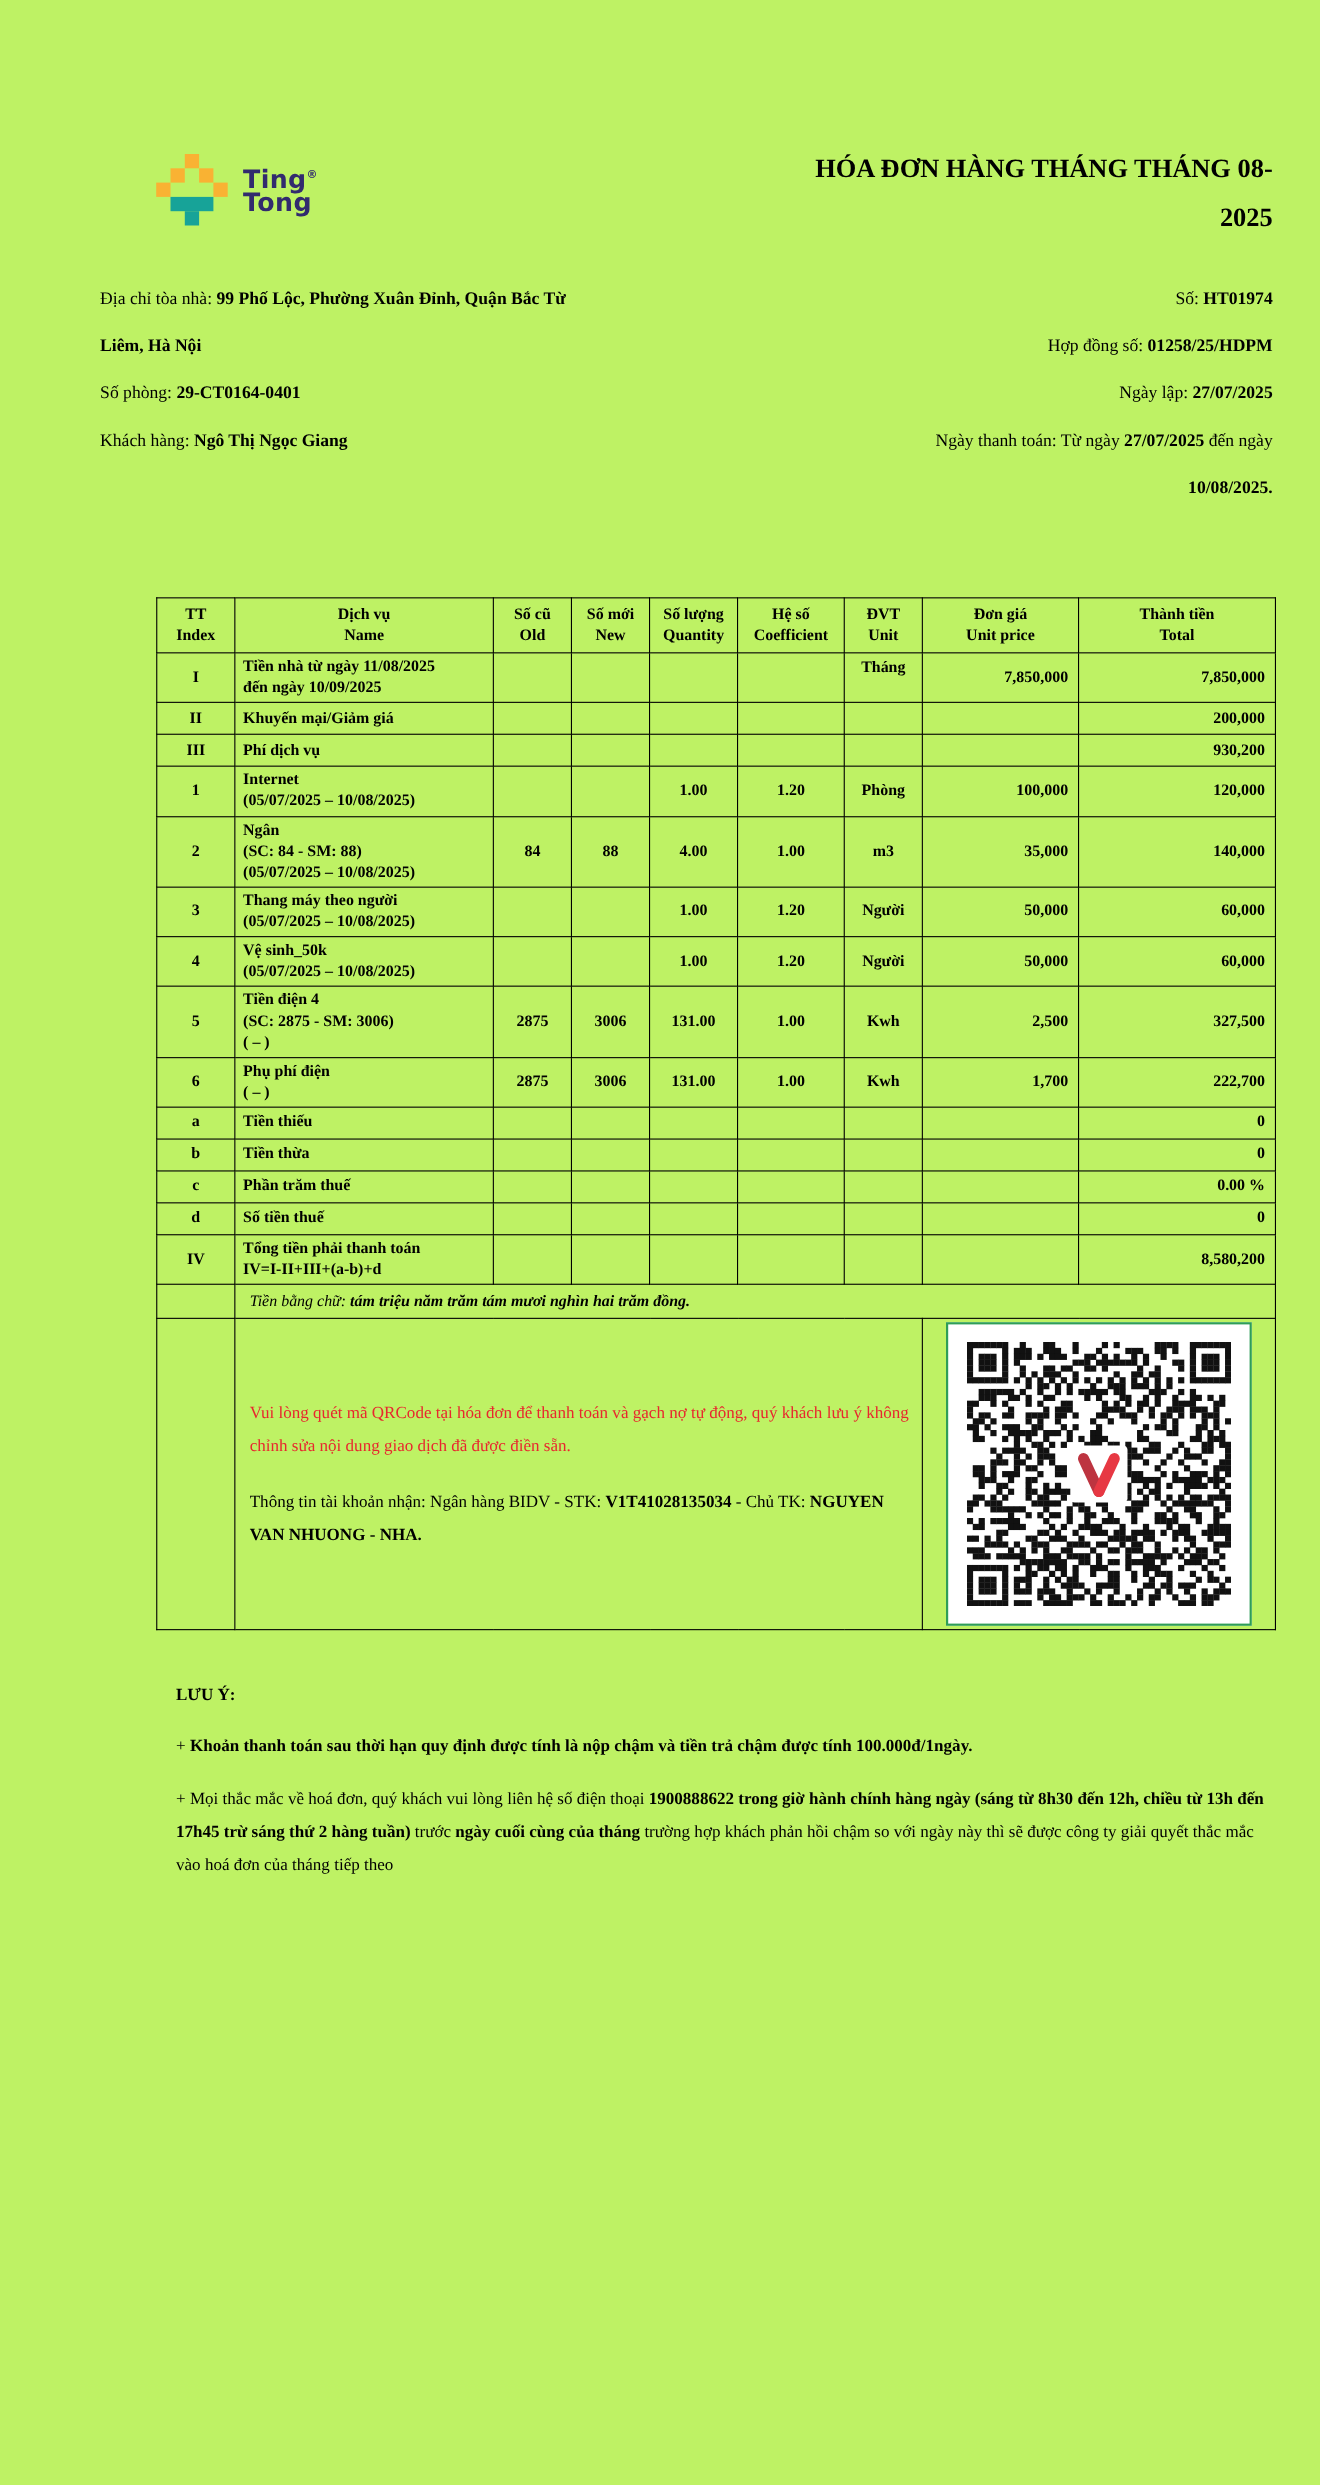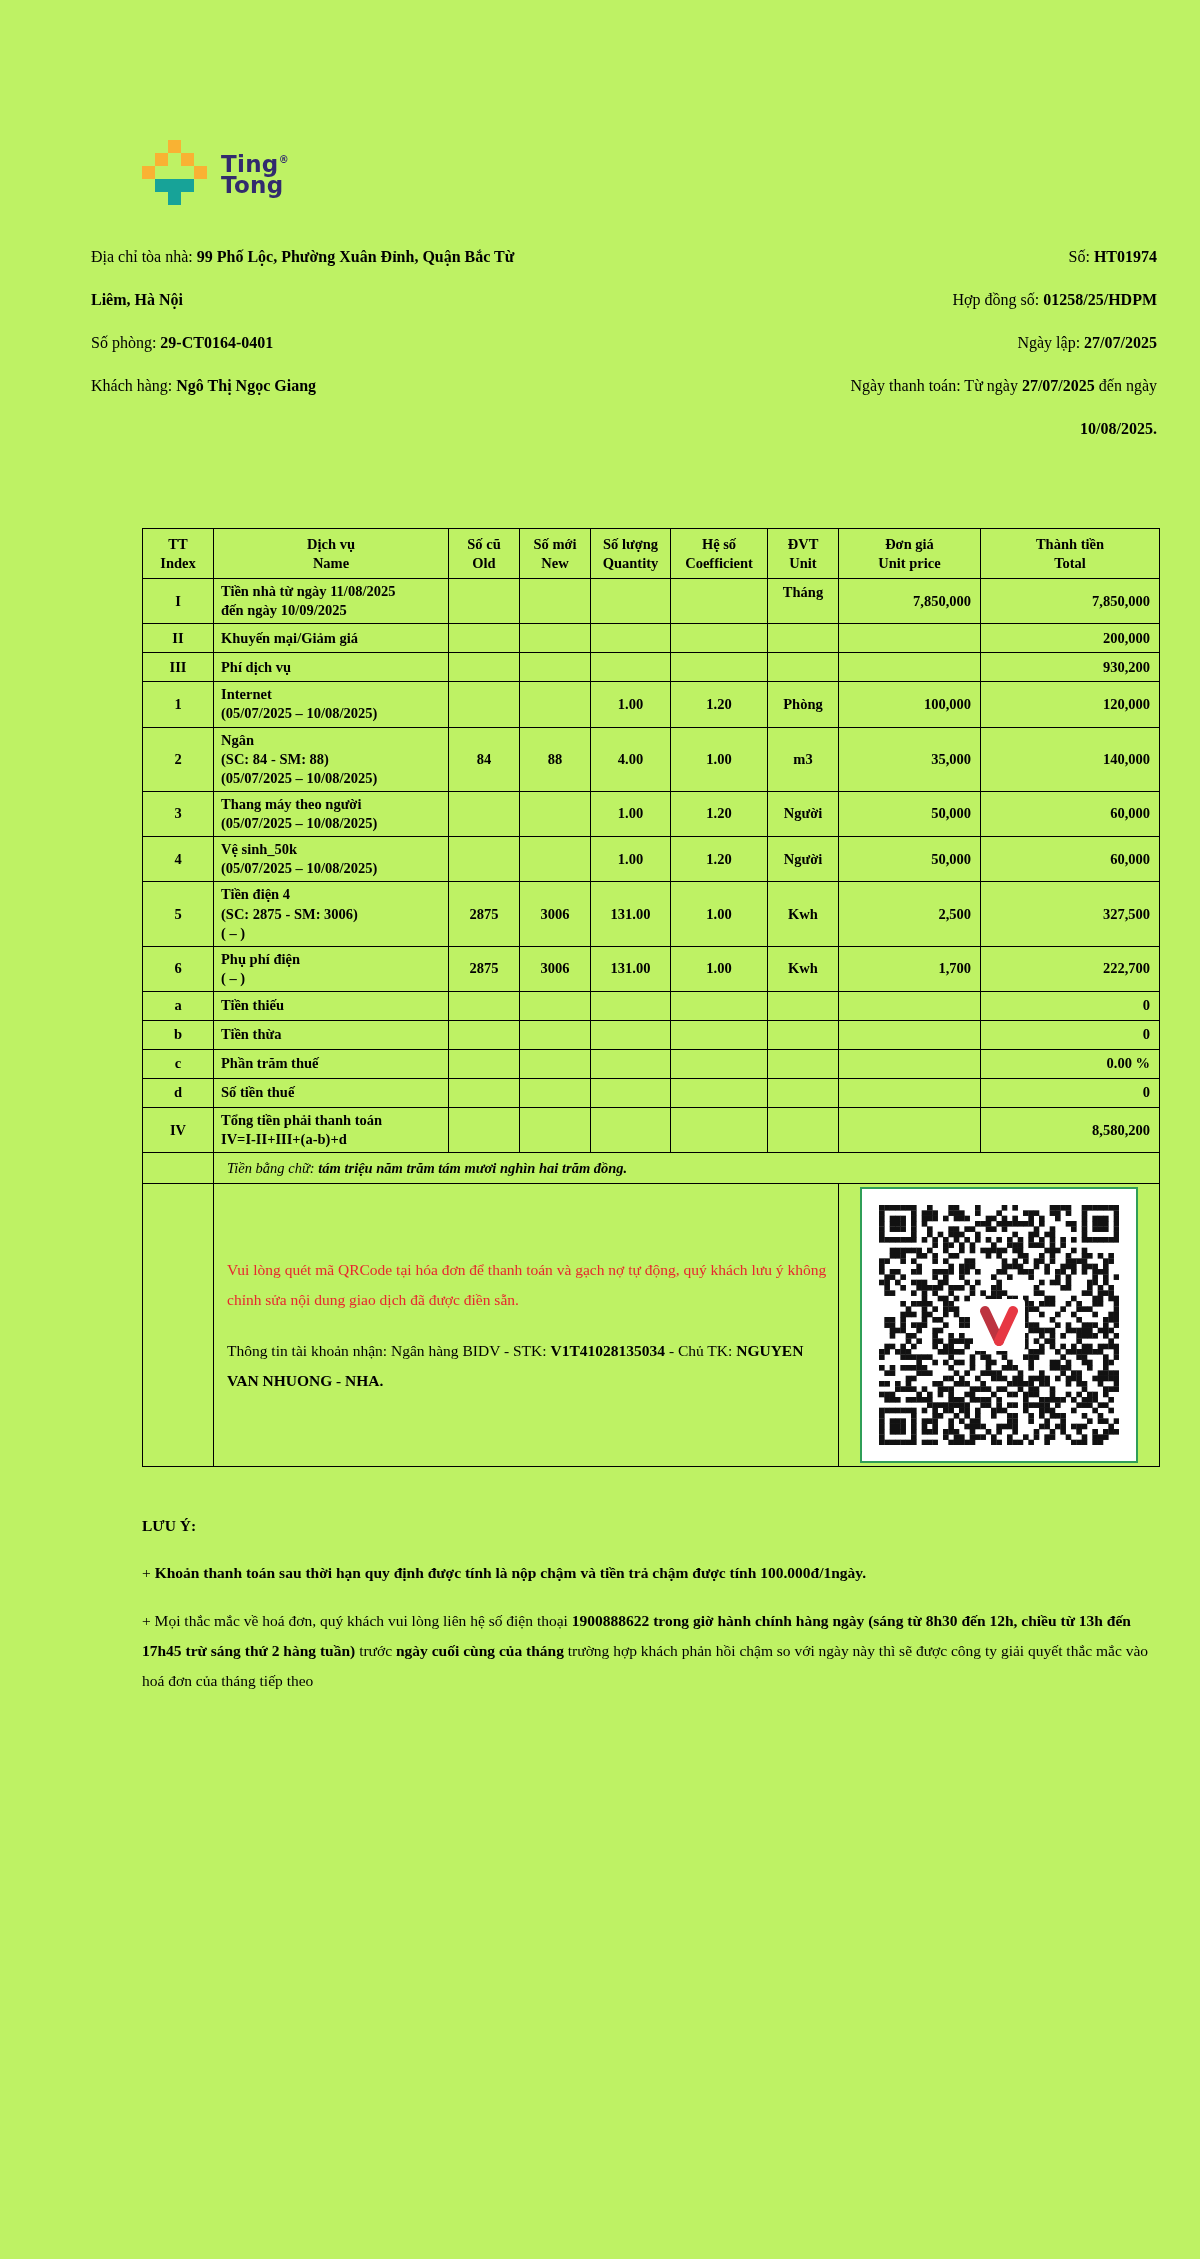--- a/index.html
+++ b/index.html
@@ -42,21 +42,21 @@
   td.vtop{vertical-align:top;padding-top:4px}
   td.words{font-weight:normal;font-style:italic;padding-left:13px;height:31px}
   td.qrtext{font-weight:normal;font-size:15.5px;line-height:1.9;padding:12px 8px 12px 13px;vertical-align:middle;text-align:left}
   .redp{color:var(--red)}
   .acct{margin-top:22px}
   td.qrcell{padding:0;vertical-align:middle}
   .qrbox{width:278px;height:276px;border:2px solid var(--green);background:#fff;margin:3px auto;display:flex;align-items:center;justify-content:center}
 
   
   .notes{margin:44px 43px 0 142px;font-size:15.5px}
-  .notes p{margin:0 0 17px 0;line-height:1.95;white-space:pre-line}
+  .notes p{margin:0 0 17px 18px;line-height:1.95;white-space:pre-line}
   .nheading,.thanks{font-weight:bold}
 </style>
 </head>
 <body>
 
 <div class="page">
 
   <div class="header">
     <div class="logo">
       <div class="logo-icon">
@@ -66,20 +66,21 @@
         <div class="px py p4"></div>
         <div class="px py p5"></div>
         <div class="px pt p6"></div>
         <div class="px pt p7"></div>
       </div>
       <div class="logo-name">
         <div><span>Ting</span><sup>®</sup></div>
         <div>Tong</div>
       </div>
     </div>
+    <div class="title"><span>HÓA ĐƠN HÀNG THÁNG THÁNG 08-</span><br><span>2025</span></div>
   </div>
 
   <div class="info">
     <div class="info-col left" id="info-left">
         <p class="info-line"><span>Địa chỉ tòa nhà: </span><span class="b">99 Phố Lộc, Phường Xuân Đỉnh, Quận Bắc Từ
 Liêm, Hà Nội</span></p>
         <p class="info-line"><span>Số phòng: </span><span class="b">29-CT0164-0401</span></p>
         <p class="info-line"><span>Khách hàng: </span><span class="b">Ngô Thị Ngọc Giang</span></p>
       </div>
     <div class="info-col right" id="info-right">

